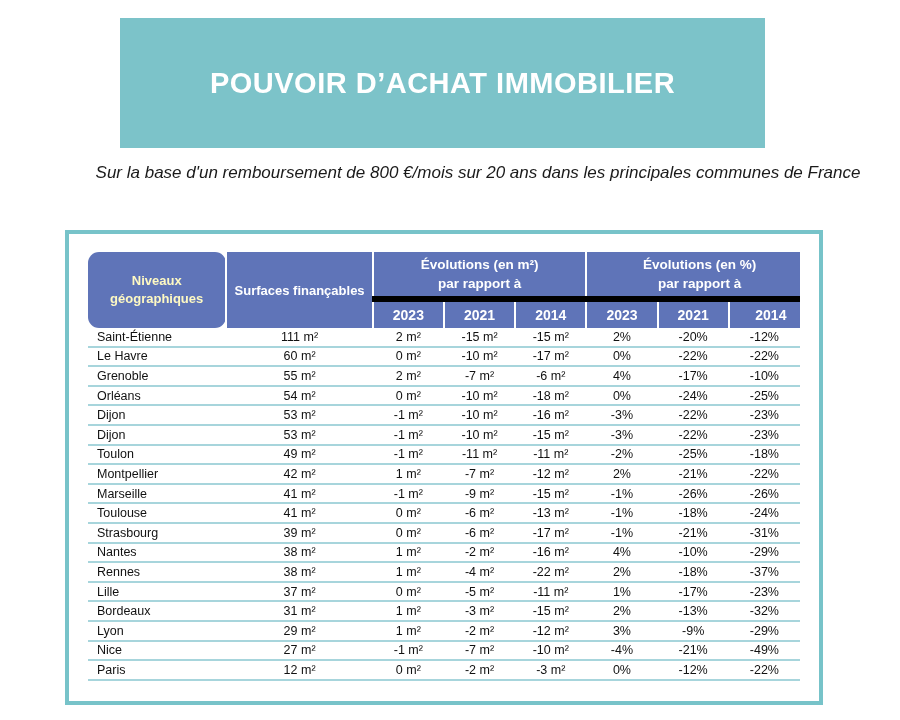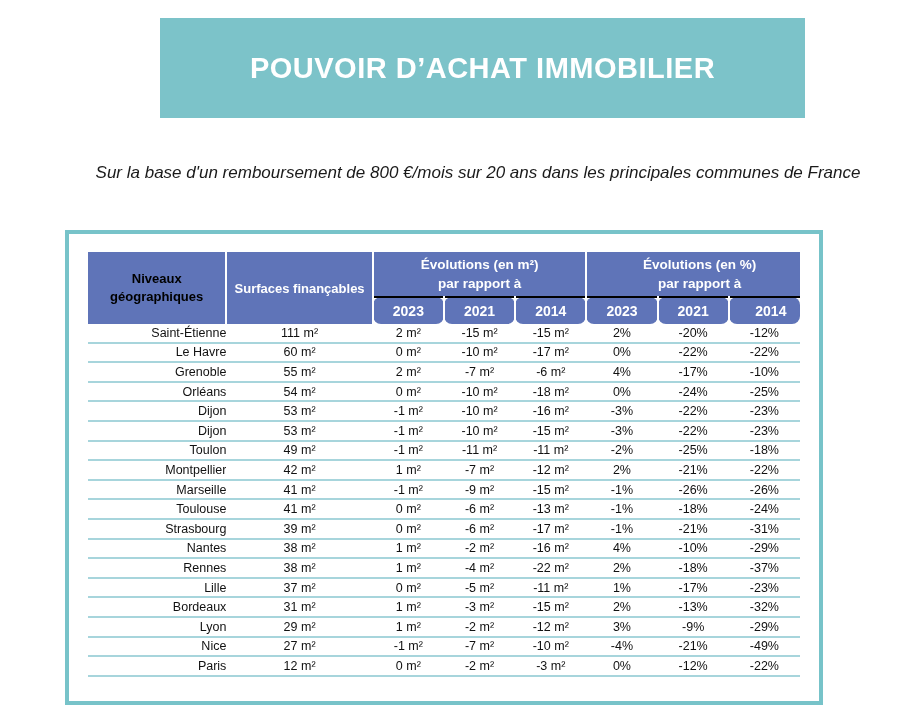--- a/index.html
+++ b/index.html
@@ -8,27 +8,26 @@
     position: relative;
     background: #ffffff;
     font-family: "Liberation Sans", sans-serif;
     overflow: hidden;
   }
 
   
   .banner {
     position: absolute;
     left: 120px; top: 18px;
-    width: 645px; height: 100px;
+    width: 645px; height: 130px;
     background: #7CC3C9;
     display: flex;
     flex-direction: column;
     justify-content: center;
     align-items: center;
-    margin-left: 40px;
   }
   .banner .title-line {
     color: #ffffff;
     font-size: 29px;
     font-weight: bold;
     letter-spacing: 0.5px;
     line-height: 37px;
     white-space: nowrap;
   }
 
@@ -72,41 +71,40 @@
     font-weight: bold;
     vertical-align: middle;
     text-align: center;
     padding: 0;
     border-right: 2px solid #ffffff;
   }
   thead tr th:last-child { border-right: none; padding-left: 12px; }
   thead .group-th { height: 44px; font-size: 13.5px; }
   thead .group-th .h-line { line-height: 19px; }
   thead .span-th { height: 70px; font-size: 13px; }
-  thead .geo-th  { color: #000000; }
+  thead .geo-th  { color: #fef9c3; border-radius: 11px; }
   thead .geo-th .h-line { line-height: 18px; }
   thead .year-th {
     height: 26px;
     font-size: 14px;
-    border-top: 2px solid #000000;
-    border-radius: 8px;
+    border-top: 6px solid #000000;
   }
 
   tbody td {
     height: 17.6px;
     padding: 0;
     border-bottom: 2px solid #A7D5DC;
     font-size: 12.5px;
     color: #111111;
     text-align: center;
     white-space: nowrap;
     overflow: hidden;
   }
   tbody td.city-cell {
-    text-align: right;
+    text-align: left;
     padding-left: 9px;
   }
 </style>
 </head>
 <body>
 
 <div class="banner">
   <div class="title-line">POUVOIR D’ACHAT IMMOBILIER</div>
 </div>
 

